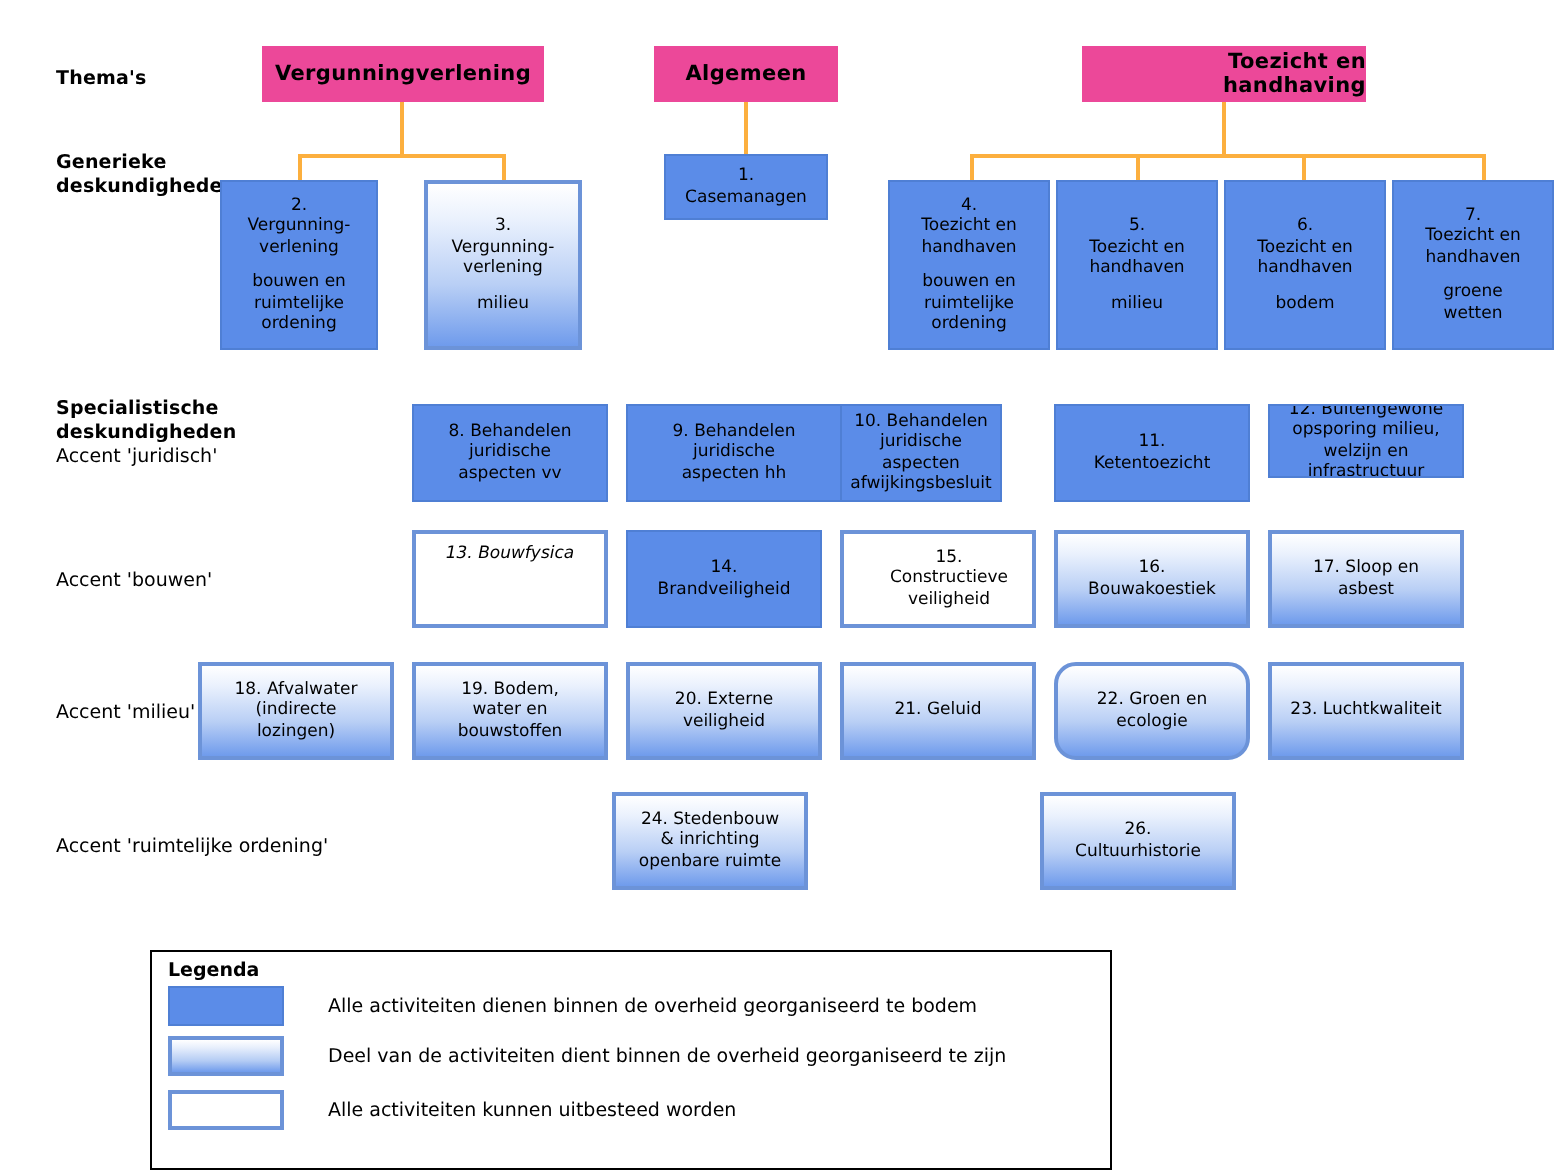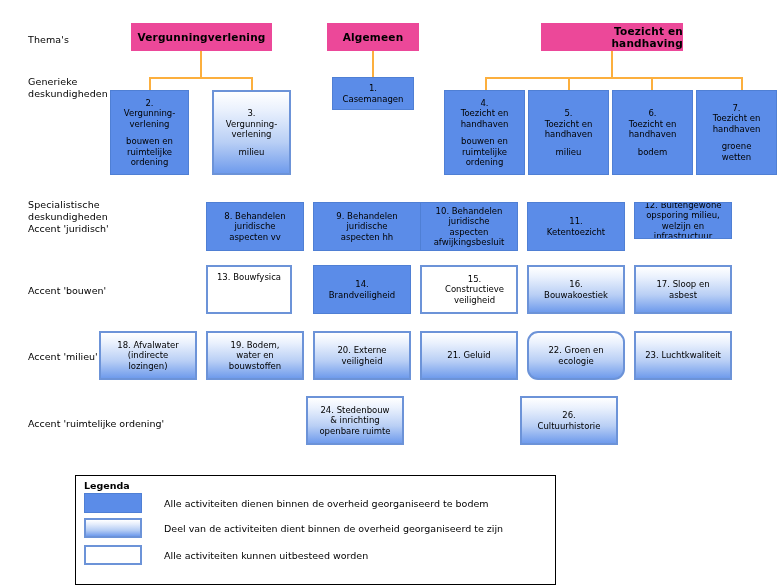--- a/index.html
+++ b/index.html
@@ -19,21 +19,21 @@
     overflow: hidden;
   }
   
   .row-label {
     position: absolute;
     font-size: 9.5px;
     line-height: 12px;
     color: #000;
   }
   .row-label.bold {
-    font-weight: normal;
+    font-weight: bold;
     letter-spacing: 0.1px;
   }
   
   .theme-box {
     position: absolute;
     background: #ec4899;
     color: #000000;
     font-weight: bold;
     font-size: 10.5px;
     letter-spacing: 0.2px;
@@ -220,34 +220,34 @@
   </div>
 
   <div class="node solid" style="left:206px; top:202px; width:98px; height:49px; white-space:pre;">8. Behandelen
 juridische
 aspecten vv</div>
 
   <div class="node solid" style="left:313px; top:202px; width:108px; height:49px; white-space:pre;">9. Behandelen
 juridische
 aspecten hh</div>
 
-  <div class="node solid" style="left:420px; top:202px; width:98px; height:49px; white-space:pre;">10. Behandelen
+  <div class="node solid" style="left:420px; top:202px; width:81px; height:49px; white-space:pre;">10. Behandelen
 juridische
 aspecten
 afwijkingsbesluit</div>
 
   <div class="node solid" style="left:527px; top:202px; width:98px; height:49px; white-space:pre;">11.
 Ketentoezicht</div>
 
   <div class="node solid" style="left:634px; top:202px; width:98px; height:37px; white-space:pre;">12. Buitengewone
 opsporing milieu,
 welzijn en
 infrastructuur</div>
 
-  <div class="node plain top-align" style="left:206px; top:265px; width:86px; height:49px; white-space:pre;">13. Bouwfysica</div>
+  <div class="node plain top-align" style="left:206px; top:265px; width:98px; height:49px; white-space:pre;font-style:italic;">13. Bouwfysica</div>
 
   <div class="node solid" style="left:313px; top:265px; width:98px; height:49px; white-space:pre;">14.
 Brandveiligheid</div>
 
   <div class="node plain" style="left:420px; top:265px; width:98px; height:49px; white-space:pre;padding-left:13px;">15.
 Constructieve
 veiligheid</div>
 
   <div class="node grad" style="left:527px; top:265px; width:98px; height:49px; white-space:pre;">16.
 Bouwakoestiek</div>

